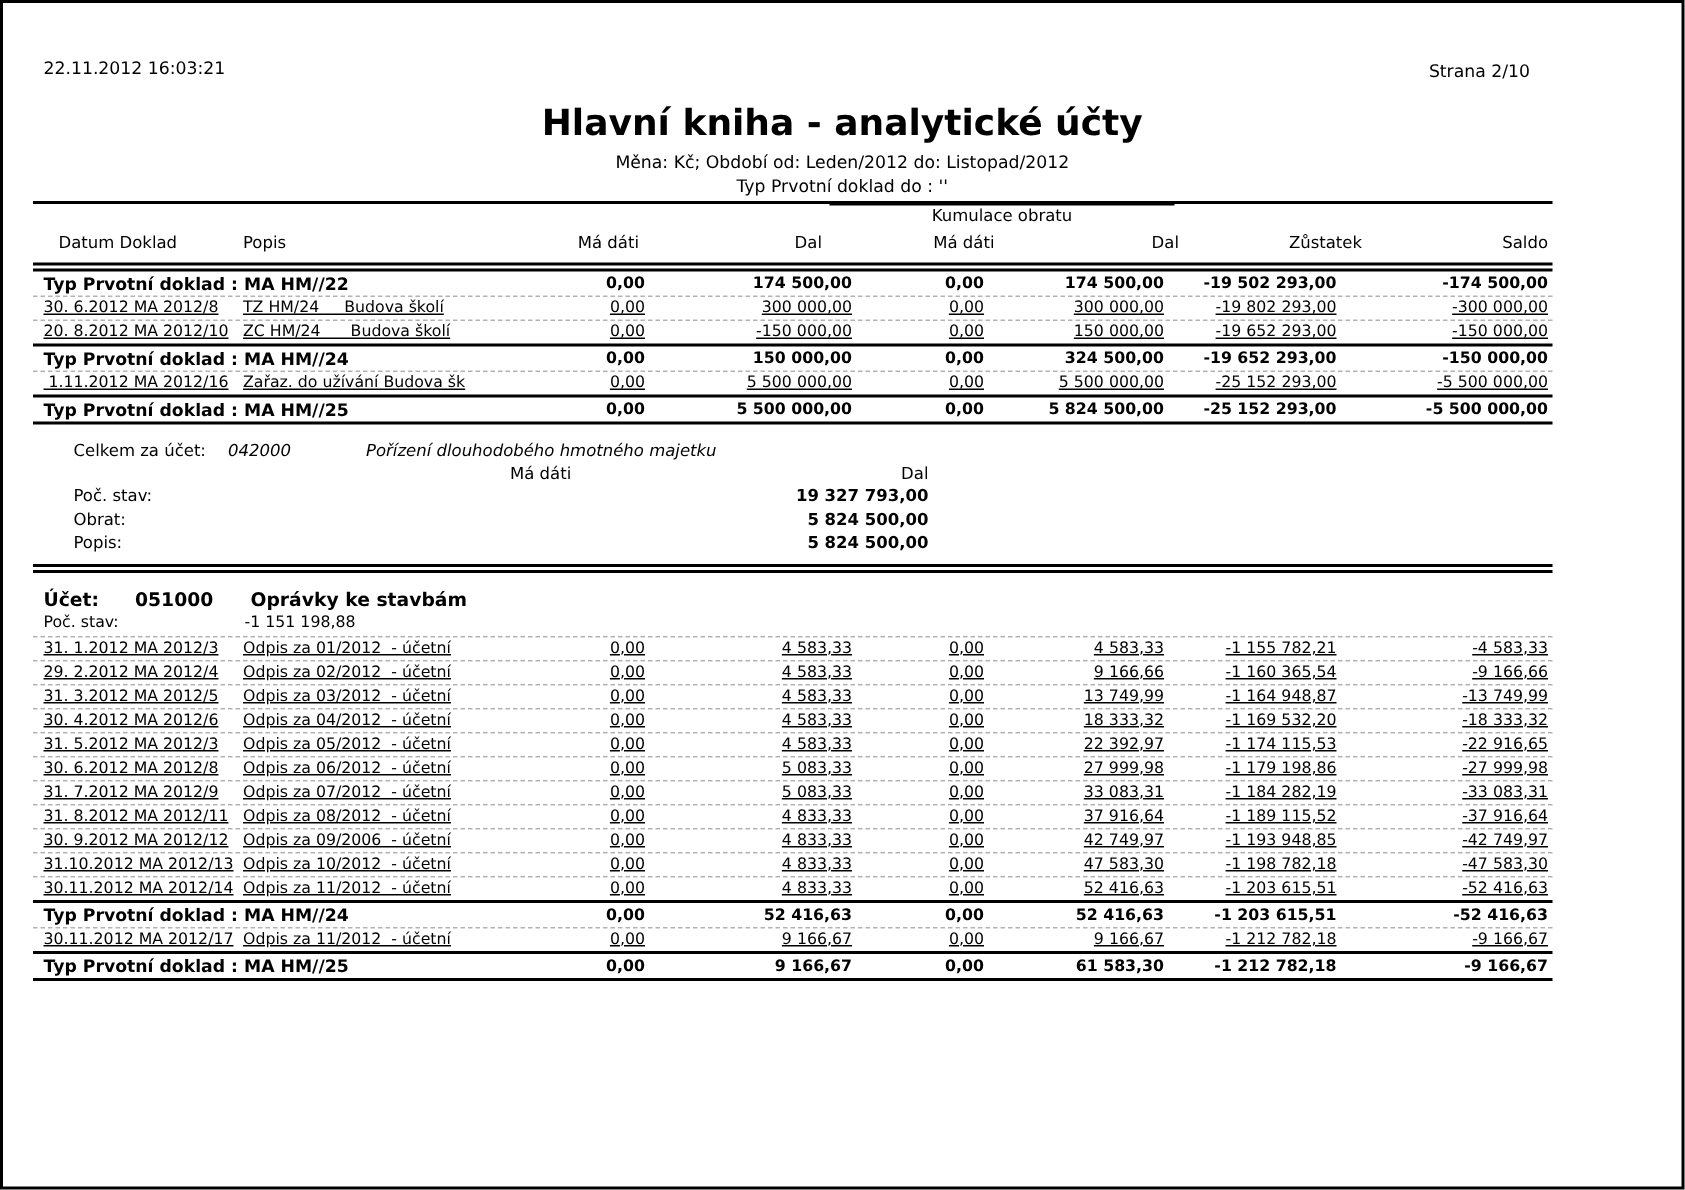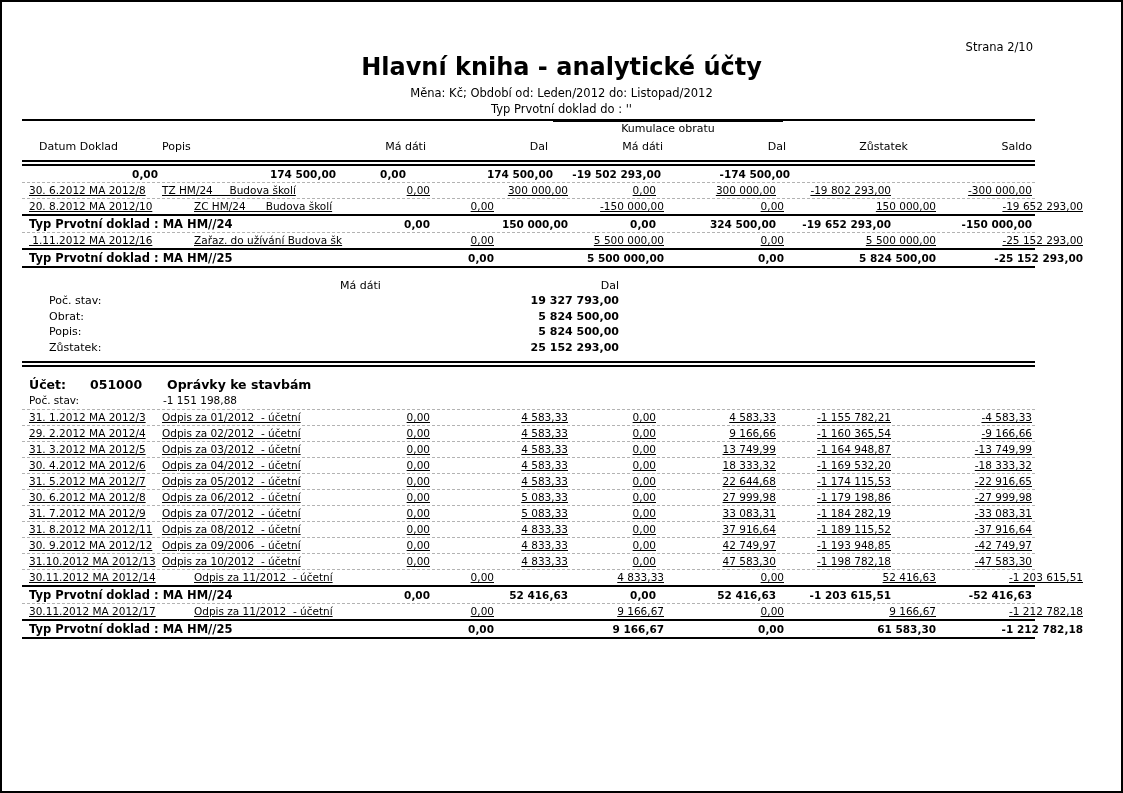--- a/index.html
+++ b/index.html
@@ -3,21 +3,21 @@
 <meta charset="utf-8">
 <style>
   html,body{margin:0;padding:0;}
   body{
     width:1123px;height:793px;box-sizing:border-box;
     background:#fff;border:2px solid #000;overflow:hidden;
     font-family:"DejaVu Sans",sans-serif;color:#000;position:relative;
   }
   .meta{padding-top:36px;padding-left:27px;font-size:11.5px;line-height:15px;}
   .meta .company{margin-top:3px;}
-  .strana{position:absolute;top:38px;right:88px;font-size:11.5px;}
+  .strana{position:absolute;top:38px;right:101px;font-size:11.5px;}
   .title{margin-top:16px;text-align:center;font-size:24px;font-weight:bold;line-height:26px;}
   .subtitle{margin-top:6px;text-align:center;font-size:11.5px;line-height:14px;}
   .filterline{margin-top:2px;text-align:center;font-size:11.5px;line-height:14px;}
   .tablewrap{margin-left:20px;width:1013px;}
   .toprule{margin-top:3px;border-top:2px solid #000;height:0;}
   .kum-wrap{position:relative;height:16px;}
   .kum{position:absolute;left:531px;width:230px;text-align:center;
        border-top:1px solid #000;font-size:11px;line-height:14px;}
   .hrow{display:grid;grid-template-columns:138px 177px 95px 137px 113px 110px 120px 122px;
         font-size:11px;line-height:14px;padding-top:3px;padding-bottom:6px;}
@@ -25,21 +25,21 @@
   .hrow .h2{padding-left:2px;}
   .hrow .hr{text-align:right;}
   .h3{padding-right:6px;} .h4{padding-right:21px;} .h5{padding-right:19px;}
   .h6{padding-right:6px;} .h7{padding-right:4px;} .h8{padding-right:2px;}
   .drule{height:2px;border-top:2px solid #000;border-bottom:2px solid #000;}
   .trow{display:grid;grid-template-columns:138px 177px 95px 137px 113px 110px 120px 122px;align-items:end;}
   .trow.detail{font-size:10.5px;line-height:15px;text-decoration:underline;}
   .trow.group{font-size:10.5px;line-height:16px;font-weight:bold;}
   .trow.group .c-label{font-size:11.5px;grid-column:1 / 3;padding-left:7px;white-space:pre;}
   .b-dash{border-bottom:1px dashed #b3b3b3;}
-  .b-thick{border-bottom:2px solid #000;gap:32px;}
+  .b-thick{border-bottom:2px solid #000;}
   .c1{padding-left:7px;white-space:pre;overflow:visible;}
   .c2{padding-left:2px;white-space:pre;}
   .n{text-align:right;}
   .v3{padding-right:2px;} .v4{padding-right:1px;} .v5{padding-right:26px;}
   .v6{padding-right:16px;} .v7{padding-right:21px;} .v8{padding-right:2px;}
   .summary{margin-left:27px;margin-top:10px;width:570px;position:relative;font-size:11px;line-height:15px;}
   .sum-line1{position:relative;height:15px;}
   .sum-acct{position:absolute;left:103px;font-style:italic;}
   .sum-name{position:absolute;left:195px;font-style:italic;}
   .sum-line2{position:relative;height:15px;}
@@ -52,20 +52,21 @@
   .ucet-num{position:absolute;left:61px;}
   .ucet-name{position:absolute;left:138px;}
   .poc-row{position:relative;height:16px;font-size:10.5px;line-height:15px;}
   .poc-label{position:absolute;left:7px;}
   .poc-val{position:absolute;left:7px;width:208px;text-align:right;}
 </style>
 </head>
 <body>
 
 <div class="meta">
+  <div>22.11.2012 16:03:21</div>
 </div>
 <div class="strana">Strana 2/10</div>
 
 <div class="title">Hlavní kniha - analytické účty</div>
 <div class="subtitle">Měna: Kč; Období od: Leden/2012 do: Listopad/2012</div>
 <div class="filterline">Typ Prvotní doklad do : ''</div>
 
 <div class="tablewrap">
   <div class="toprule"></div>
 
@@ -79,20 +80,21 @@
     <div class="hr h4">Dal</div>
     <div class="hr h5">Má dáti</div>
     <div class="hr h6">Dal</div>
     <div class="hr h7">Zůstatek</div>
     <div class="hr h8">Saldo</div>
   </div>
   <div class="drule"></div>
 
   <div>
       <div class="trow group b-dash">
+        <div class="c-label">Typ Prvotní doklad : MA HM//22</div>
         <div class="n v3">0,00</div>
         <div class="n v4">174 500,00</div>
         <div class="n v5">0,00</div>
         <div class="n v6">174 500,00</div>
         <div class="n v7">-19 502 293,00</div>
         <div class="n v8">-174 500,00</div>
       </div>
       <div class="trow detail b-dash">
         <div class="c1">30. 6.2012 MA 2012/8</div>
         <div class="c2">TZ HM/24     Budova školí</div>
@@ -137,39 +139,40 @@
         <div class="n v3">0,00</div>
         <div class="n v4">5 500 000,00</div>
         <div class="n v5">0,00</div>
         <div class="n v6">5 824 500,00</div>
         <div class="n v7">-25 152 293,00</div>
         <div class="n v8">-5 500 000,00</div>
       </div>
     </div>
 
   <div class="summary">
+    <div class="sum-line1">
+      <span>Celkem za účet:</span>
+      <span class="sum-acct">042000</span>
+      <span class="sum-name">Pořízení dlouhodobého hmotného majetku</span>
+    </div>
     <div class="sum-line2">
       <span class="sum-md">Má dáti</span>
       <span class="sum-dal">Dal</span>
     </div>
     <div class="sum-row">
       <span>Poč. stav:</span>
       <span class="sum-val">19 327 793,00</span>
     </div>
     <div class="sum-row">
       <span>Obrat:</span>
       <span class="sum-val">5 824 500,00</span>
     </div>
     <div class="sum-row">
       <span>Popis:</span>
       <span class="sum-val">5 824 500,00</span>
-    </div>
-    <div class="sum-row">
-      <span>Zůstatek:</span>
-      <span class="sum-val">25 152 293,00</span>
     </div>
   </div>
 
   <div class="drule" style="margin-top:6px;"></div>
 </div>
 
 <div class="sect2-head">
   <span>Účet:</span>
   <span class="ucet-num">051000</span>
   <span class="ucet-name">Oprávky ke stavbám</span>
@@ -215,26 +218,26 @@
         <div class="c1">30. 4.2012 MA 2012/6</div>
         <div class="c2">Odpis za 04/2012  - účetní</div>
         <div class="n v3">0,00</div>
         <div class="n v4">4 583,33</div>
         <div class="n v5">0,00</div>
         <div class="n v6">18 333,32</div>
         <div class="n v7">-1 169 532,20</div>
         <div class="n v8">-18 333,32</div>
       </div>
       <div class="trow detail b-dash">
-        <div class="c1">31. 5.2012 MA 2012/7</div>
+        <div class="c1">31. 5.2012 MA 2012/3</div>
         <div class="c2">Odpis za 05/2012  - účetní</div>
         <div class="n v3">0,00</div>
         <div class="n v4">4 583,33</div>
         <div class="n v5">0,00</div>
-        <div class="n v6">22 644,68</div>
+        <div class="n v6">22 392,97</div>
         <div class="n v7">-1 174 115,53</div>
         <div class="n v8">-22 916,65</div>
       </div>
       <div class="trow detail b-dash">
         <div class="c1">30. 6.2012 MA 2012/8</div>
         <div class="c2">Odpis za 06/2012  - účetní</div>
         <div class="n v3">0,00</div>
         <div class="n v4">5 083,33</div>
         <div class="n v5">0,00</div>
         <div class="n v6">27 999,98</div>

